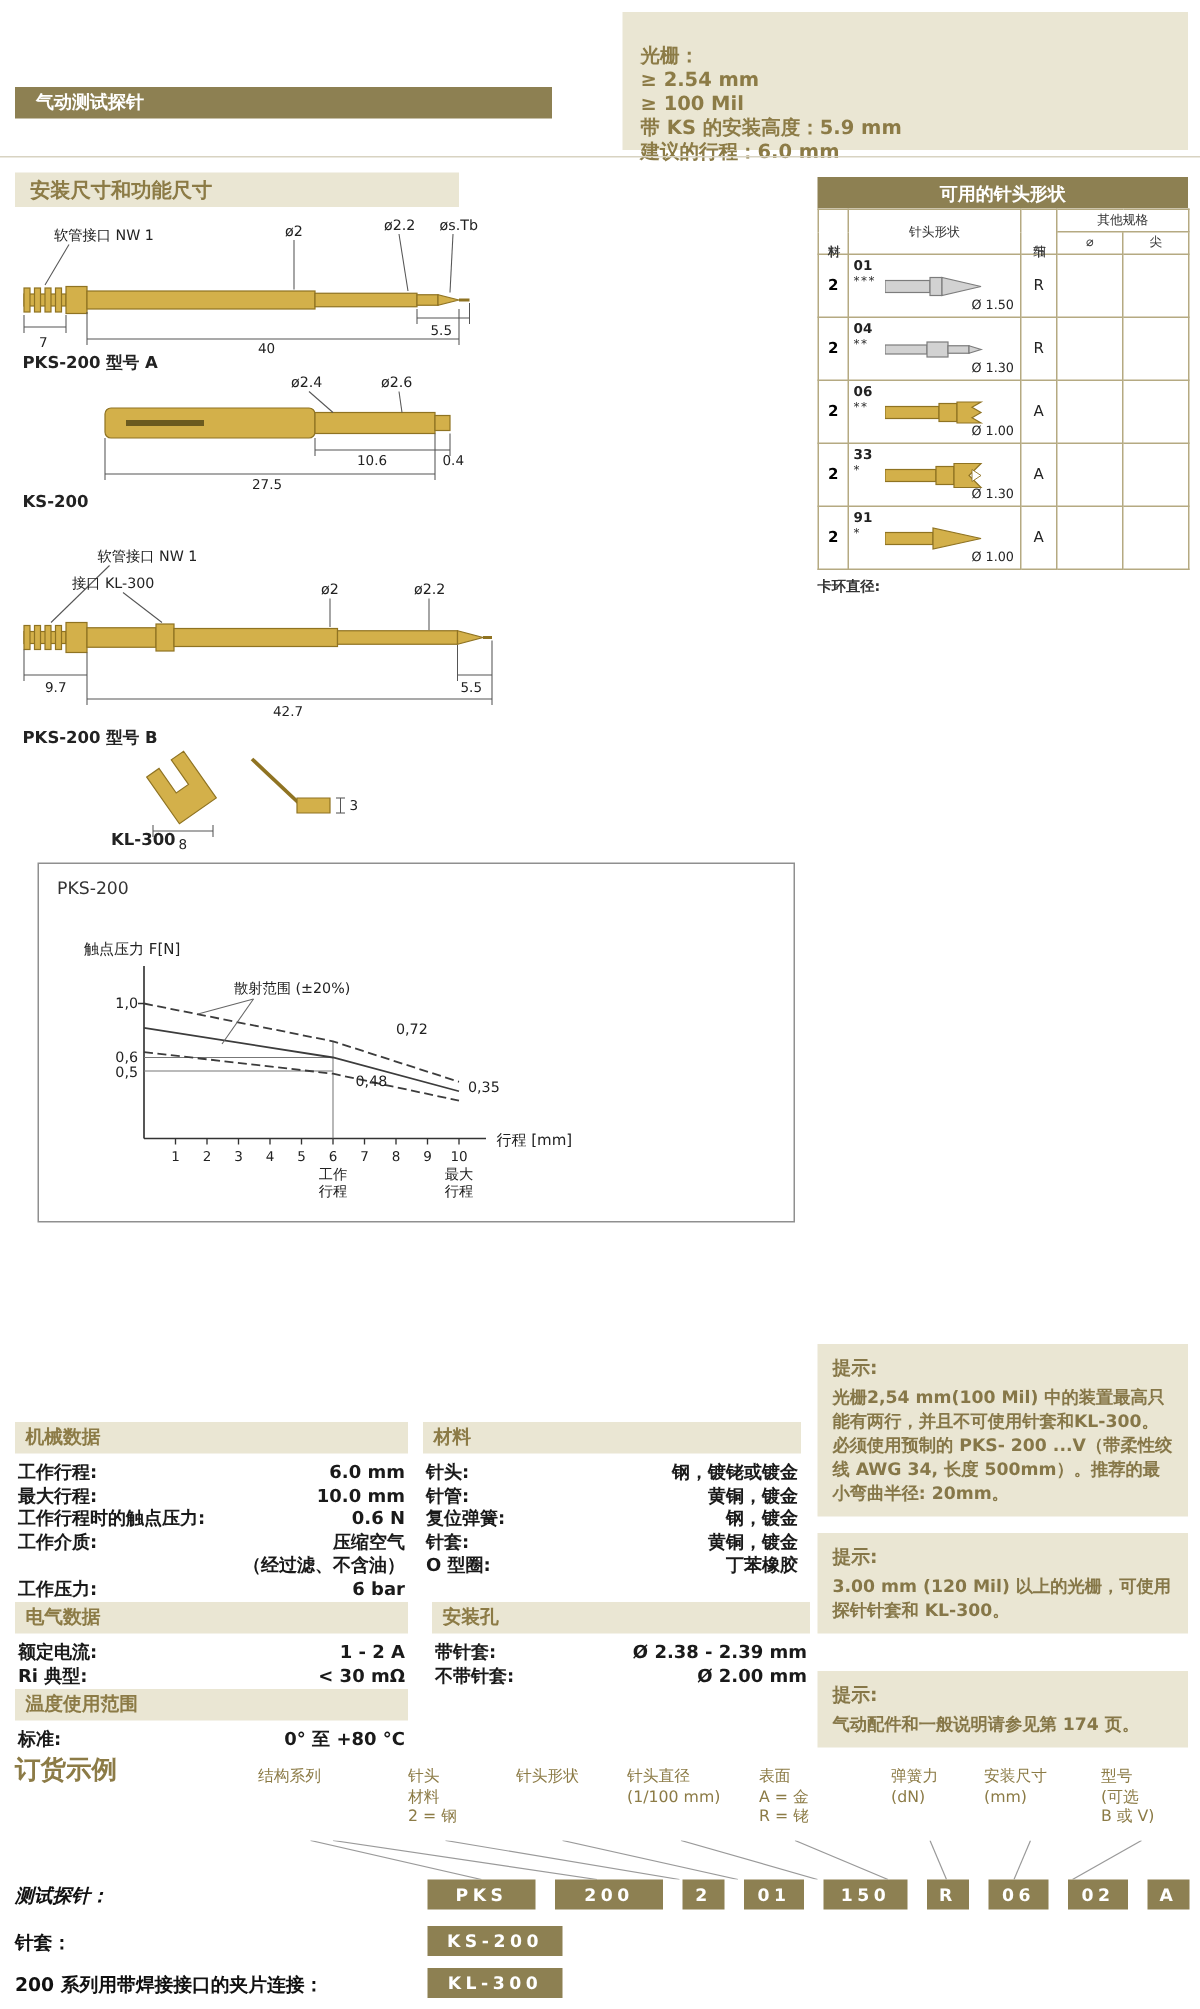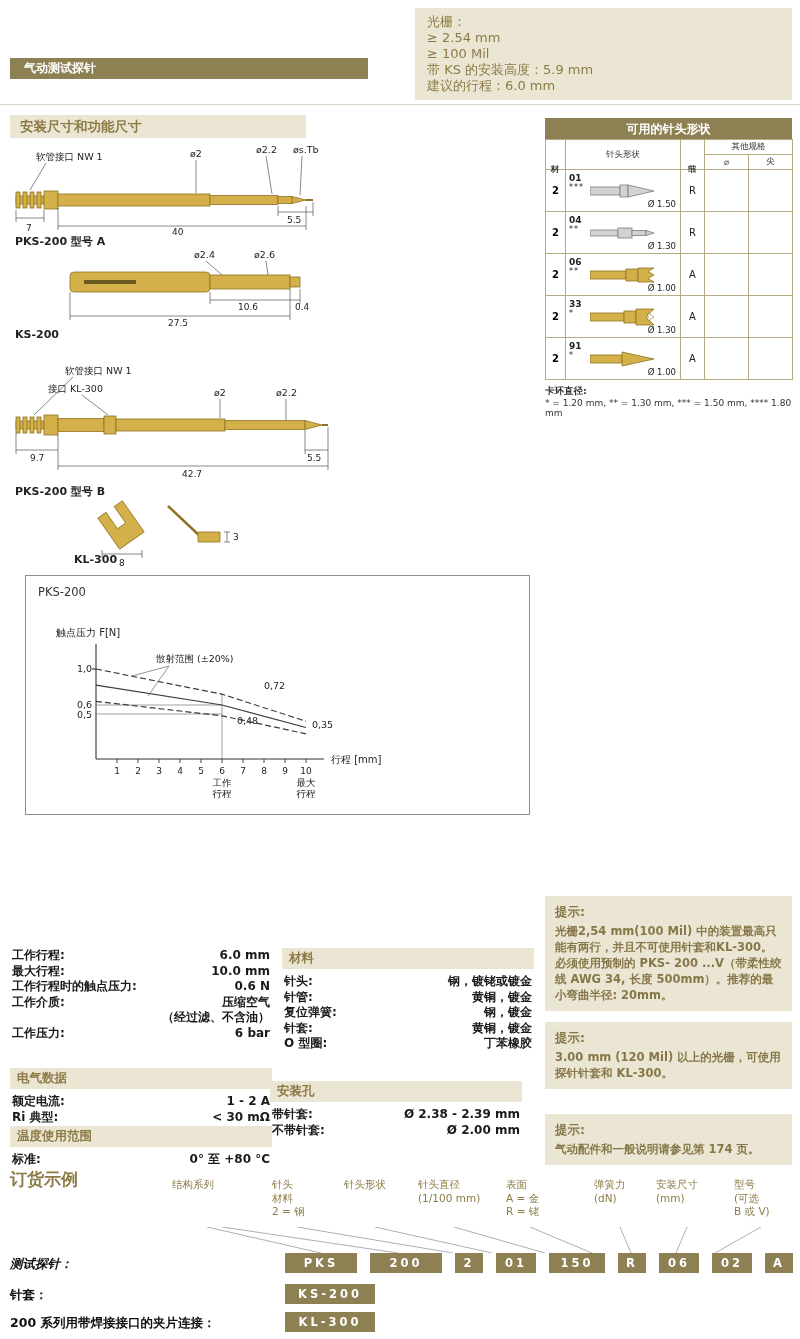--- a/index.html
+++ b/index.html
@@ -13,21 +13,21 @@
   body { font-family:"DejaVu Sans","Liberation Sans",sans-serif; background:#fff; }
   .page { position:relative; width:800px; height:1339px; background:#ffffff; overflow:hidden; }
   .abs { position:absolute; }
   svg { font-family:inherit; }
 
   .title-box { left:10px; top:8px; width:402px; height:48px; background:var(--olive); color:#fff;
     font-size:26px; font-weight:bold; display:flex; align-items:center; padding-left:14px; letter-spacing:1px; }
   .subtitle-box { left:10px; top:58px; width:358px; height:21px; background:var(--olive); color:#fff;
     font-size:12px; font-weight:bold; display:flex; align-items:center; padding-left:14px; }
   .info-box { left:415px; top:8px; width:377px; height:92px; background:var(--beige); color:var(--bronze);
-    font-weight:normal; font-size:13px; padding:6px 12px; line-height:16px; }
+    font-weight:bold; font-size:13px; padding:22px 12px; line-height:16px; }
   .top-divider { left:0; top:104px; width:800px; height:1px; background:#d8d3c2; }
   .section-title { left:10px; top:115px; width:296px; height:23px; background:var(--beige); color:var(--bronze);
     font-size:13.5px; font-weight:bold; padding:3px 10px; }
 
   .caption { font-size:11px; font-weight:bold; color:#222; }
 
   
   .gold { fill:#d3b04a; stroke:#8f7322; stroke-width:0.8; }
   .silver { fill:#d2d2d2; stroke:#7c7c7c; stroke-width:0.8; }
   .dline { stroke:#555; stroke-width:0.7; fill:none; }
@@ -375,37 +375,37 @@
         <span class="tdia">Ø 1.00</span>
       </td>
       <td class="det">A</td>
       <td></td>
           <td></td>
     </tr>
   </tbody>
     </table>
   <div class="abs tips-foot">
     <div class="fl">卡环直径:</div>
-    <div class="fb">* = 1.20 mm, ** = 1.30 mm, *** = 1.50 mm, **** 1.80 mm</div>
   </div>
 
   <div class="abs note" style="top:896px;">
     <div class="note-title">提示:</div>
     <div class="note-body">光栅2,54 mm(100 Mil) 中的装置最高只能有两行，并且不可使用针套和KL-300。必须使用预制的 PKS- 200 ...V（带柔性绞线 AWG 34, 长度 500mm）。推荐的最小弯曲半径: 20mm。</div>
   </div>
   <div class="abs note" style="top:1022px;">
     <div class="note-title">提示:</div>
     <div class="note-body">3.00 mm (120 Mil) 以上的光栅，可使用探针针套和 KL-300。</div>
   </div>
   <div class="abs note" style="top:1114px;">
     <div class="note-title">提示:</div>
     <div class="note-body">气动配件和一般说明请参见第 174 页。</div>
   </div>
 
   <div class="abs" style="left:10px; top:948px; width:262px;">
+    <div class="spec-bar">机械数据</div>
     <div class="spec-row">
         <span>工作行程:</span>
         <span>6.0 mm</span>
       </div>
     <div class="spec-row">
         <span>最大行程:</span>
         <span>10.0 mm</span>
       </div>
     <div class="spec-row">
         <span>工作行程时的触点压力:</span>
@@ -454,21 +454,21 @@
     <div class="spec-row">
         <span>额定电流:</span>
         <span>1 - 2 A</span>
       </div>
     <div class="spec-row">
         <span>Ri 典型:</span>
         <span>&lt; 30 mΩ</span>
       </div>
   </div>
 
-  <div class="abs" style="left:270px; top:1068px; width:252px;margin-top:13px;">
+  <div class="abs" style="left:288px; top:1068px; width:252px;">
     <div class="spec-bar">安装孔</div>
     <div class="spec-row">
         <span>带针套:</span>
         <span>Ø 2.38 - 2.39 mm</span>
       </div>
     <div class="spec-row">
         <span>不带针套:</span>
         <span>Ø 2.00 mm</span>
       </div>
   </div>

